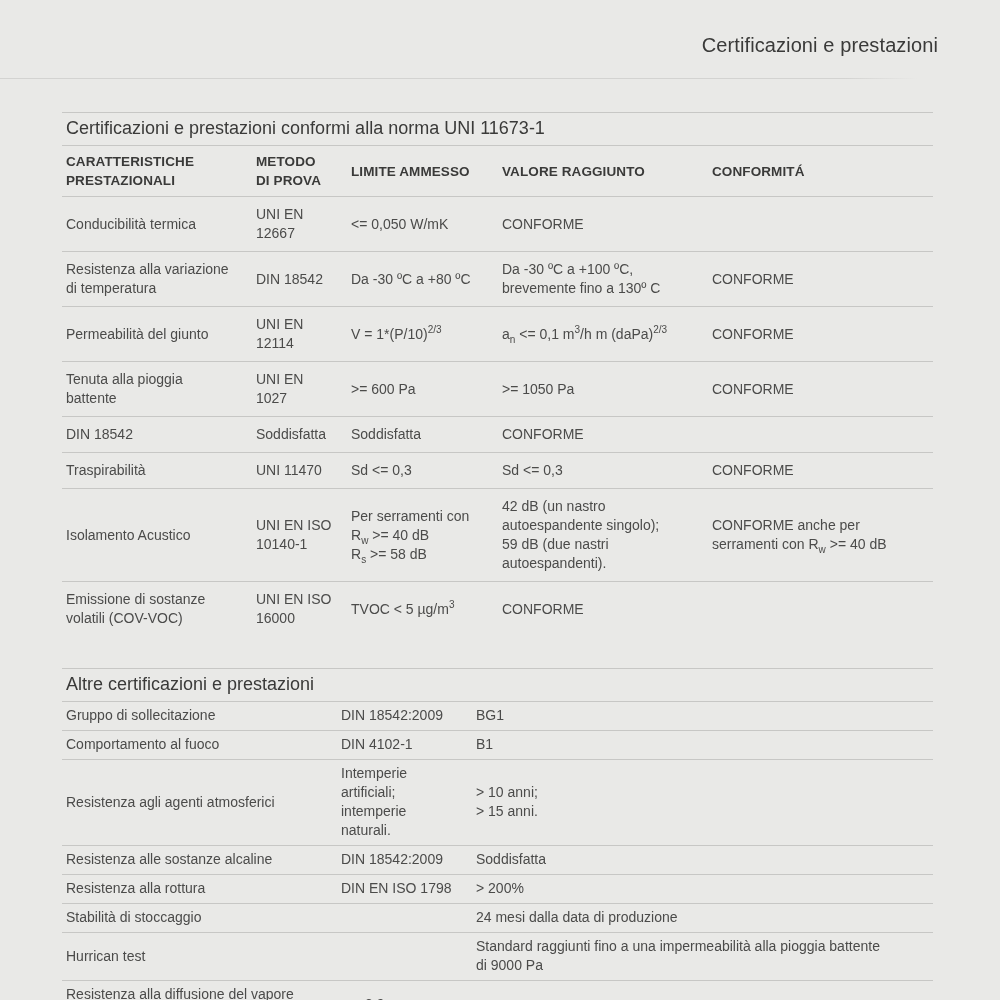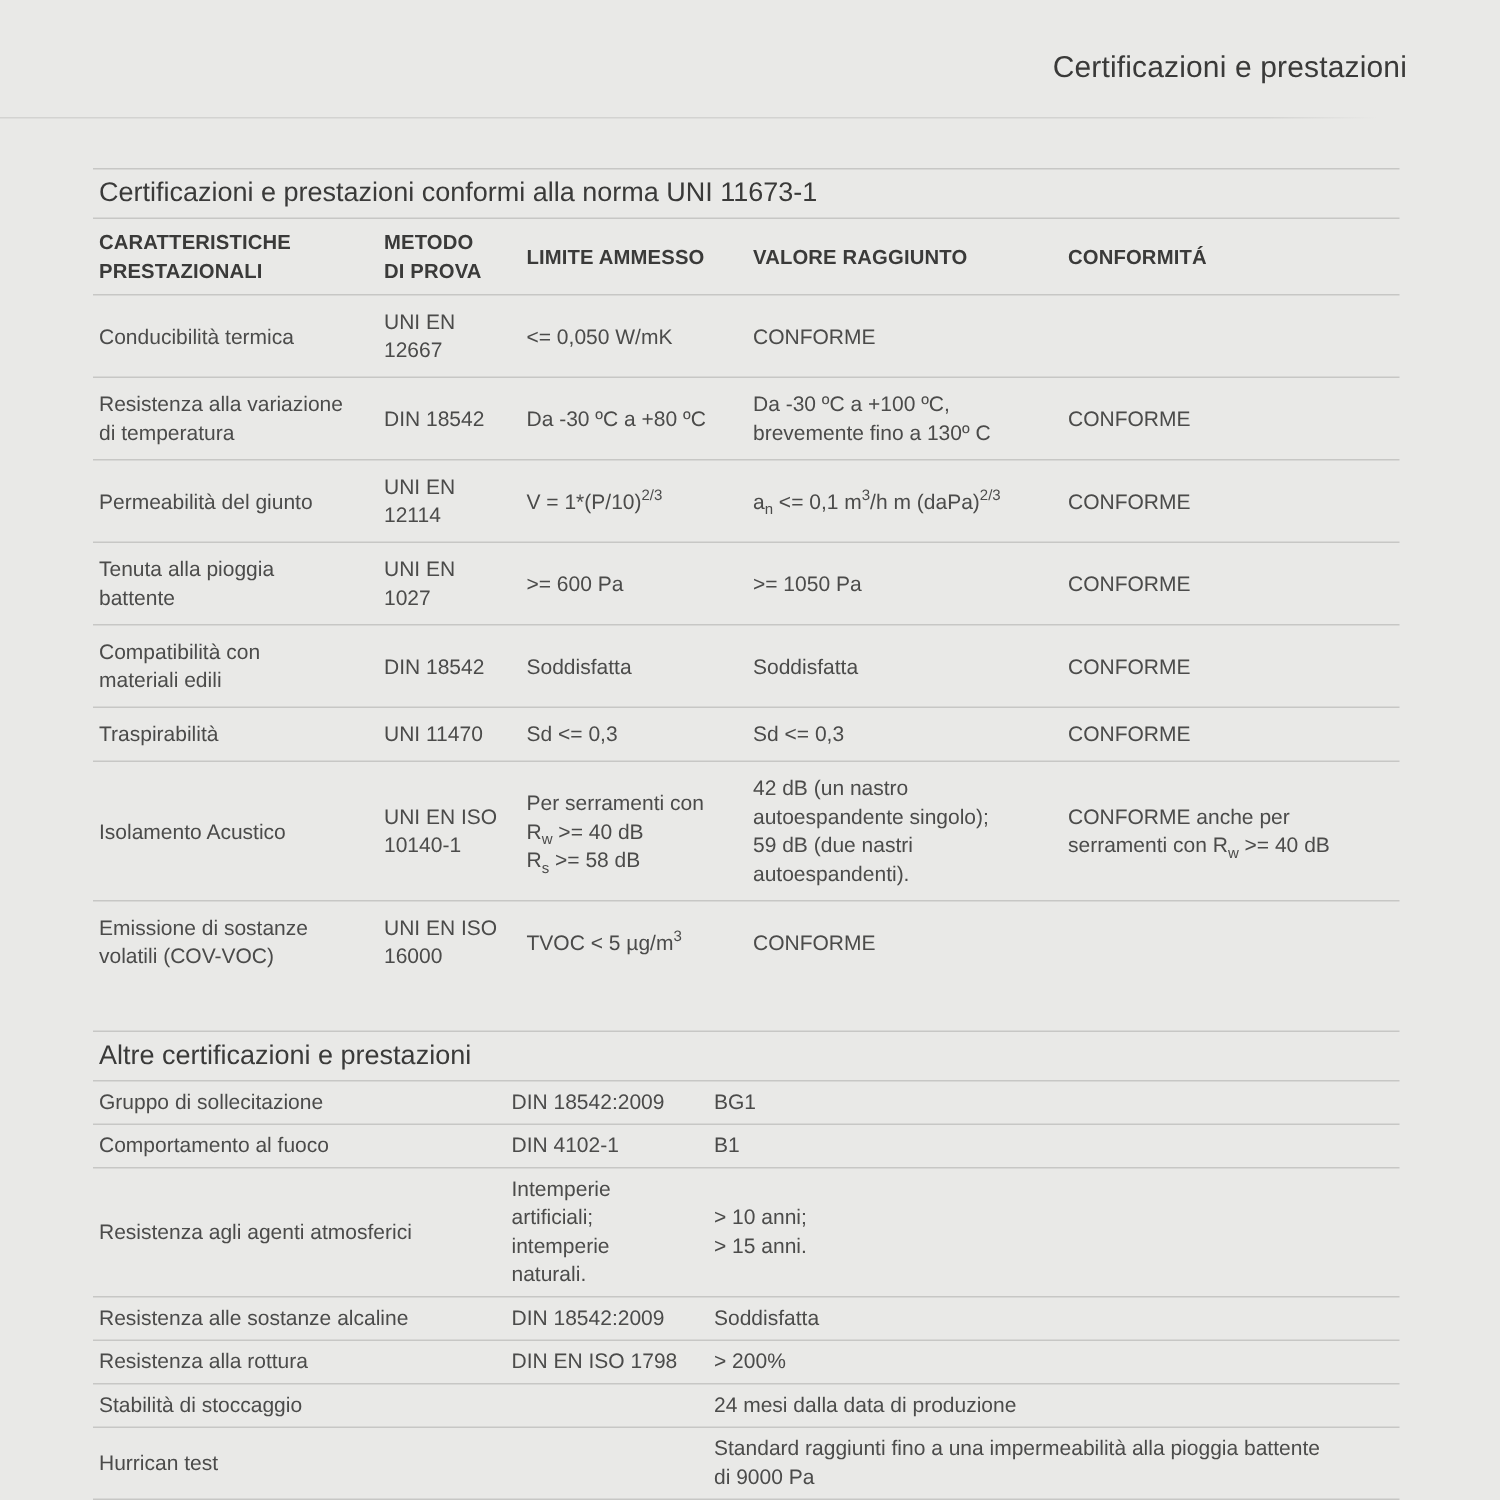--- a/index.html
+++ b/index.html
@@ -81,22 +81,20 @@
     </div>
     <div class="t1-row">
       <div class="cell">Tenuta alla pioggia
 battente</div>
       <div class="cell">UNI EN 1027</div>
       <div class="cell">&gt;= 600 Pa</div>
       <div class="cell">&gt;= 1050 Pa</div>
       <div class="cell">CONFORME</div>
     </div>
     <div class="t1-row">
-      <div class="cell">Compatibilità con
-materiali edili</div>
       <div class="cell">DIN 18542</div>
       <div class="cell">Soddisfatta</div>
       <div class="cell">Soddisfatta</div>
       <div class="cell">CONFORME</div>
     </div>
     <div class="t1-row">
       <div class="cell">Traspirabilità</div>
       <div class="cell">UNI 11470</div>
       <div class="cell">Sd &lt;= 0,3</div>
       <div class="cell">Sd &lt;= 0,3</div>

